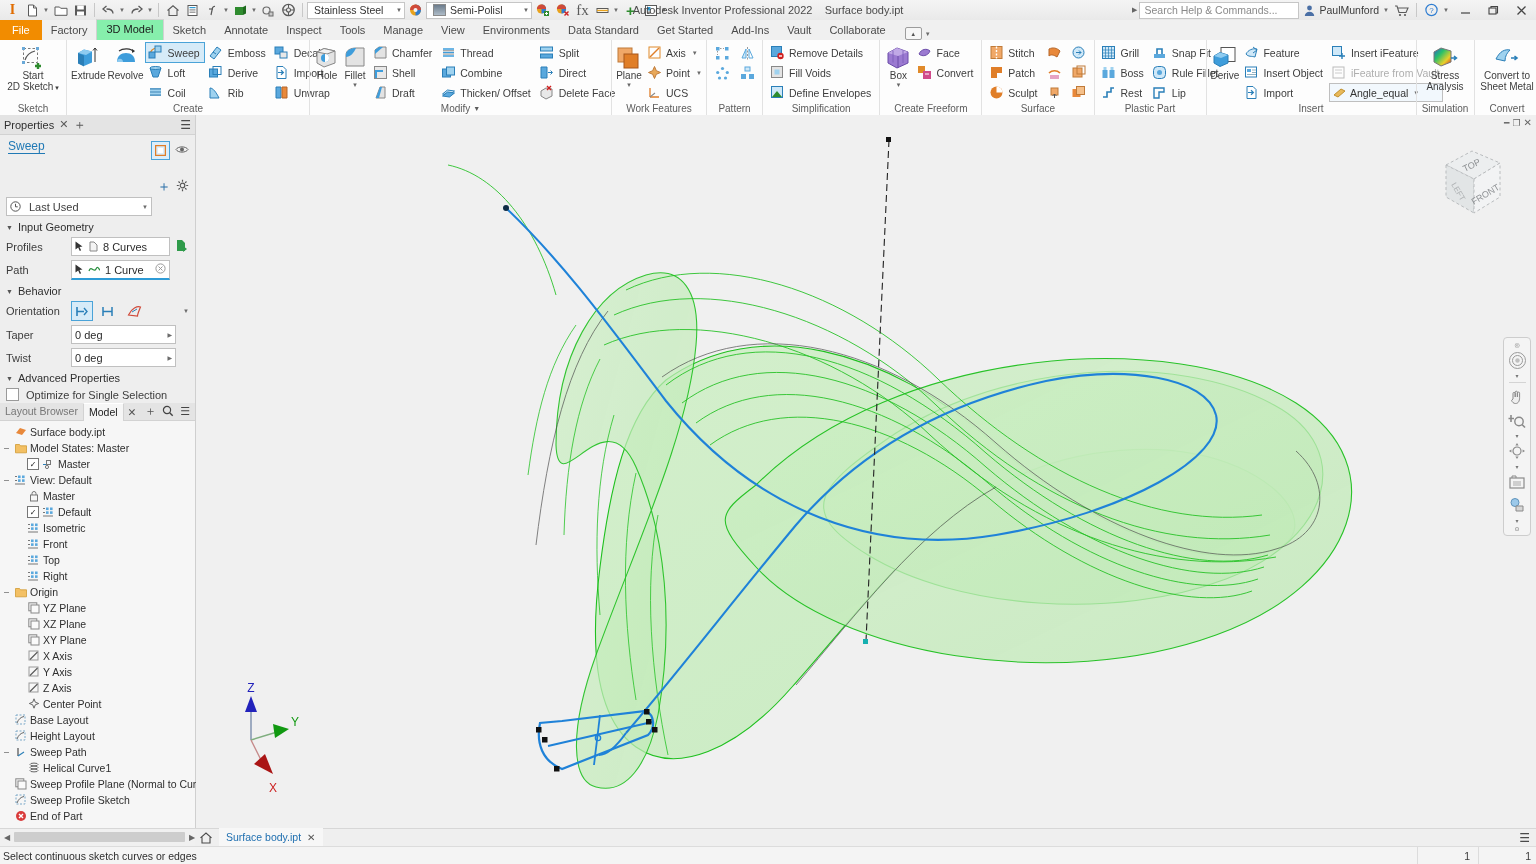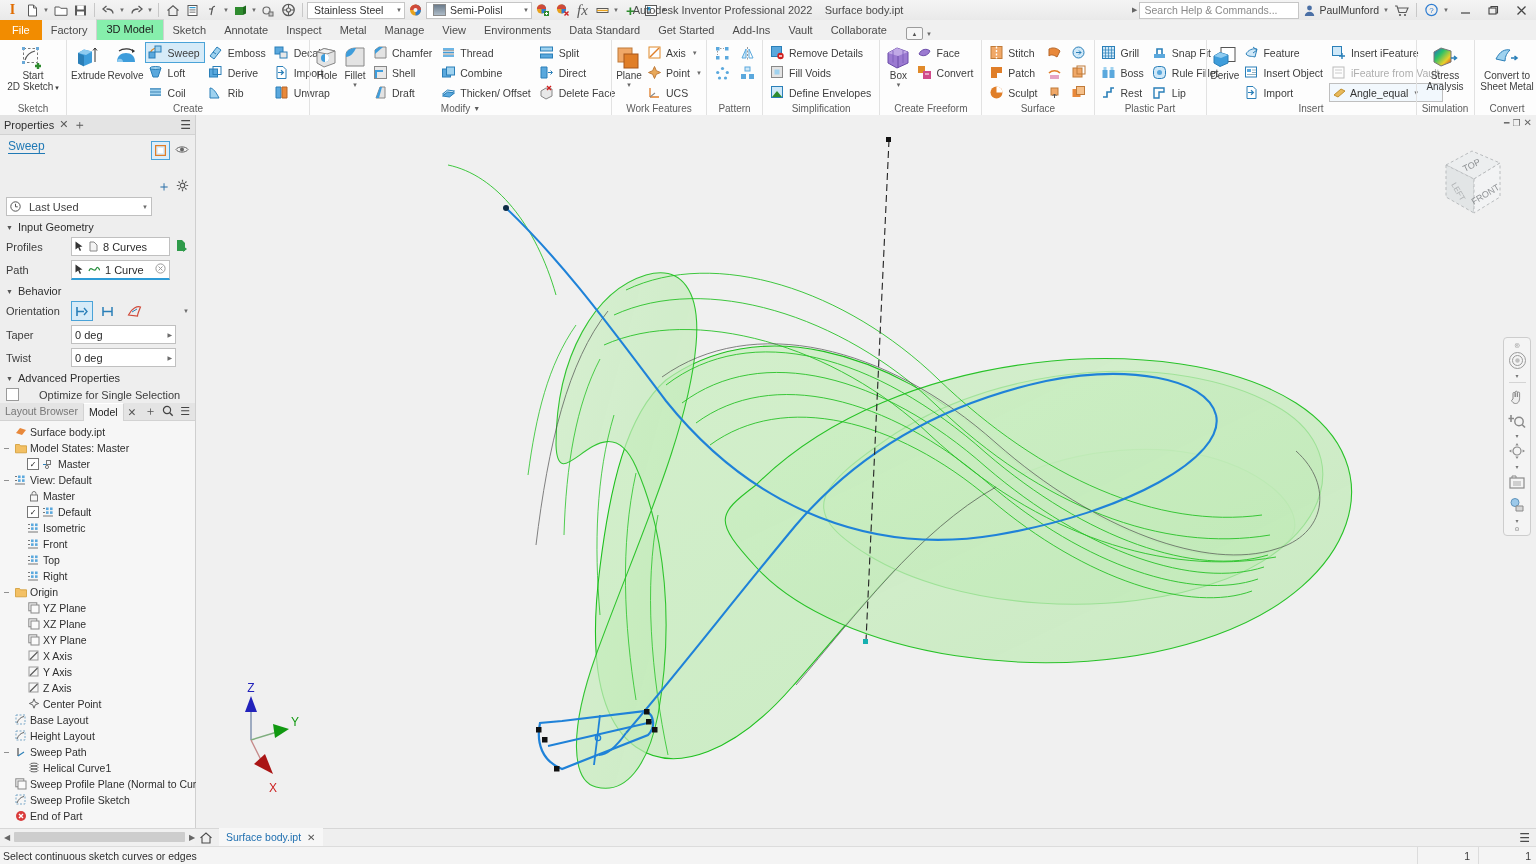--- a/index.html
+++ b/index.html
@@ -255,21 +255,21 @@
           </svg>
       </div>
       <div class="qbtn">
         <svg width="15" height="14" viewBox="0 0 15 14">
             <circle cx="6.5" cy="6" r="4.6" fill="#e8a21c"></circle>
             <path d="M6.5 1.4a4.6 4.6 0 010 9.2z" fill="#2f7dd1"></path>
             <path d="M1.9 6a4.6 4.6 0 019.2 0z" fill="#d04a3a"></path>
             <path d="M9.5 8.5l4 4M13.5 8.5l-4 4" stroke="#d02020" stroke-width="1.4"></path>
           </svg>
       </div>
-      <div class="qbtn" style="font-style:italic;font-family:'Liberation Serif',serif;font-size:15px;">fx</div>
+      <div class="qbtn" style="font-family:'Liberation Serif',serif;font-size:15px;">fx</div>
       <div class="qbtn">
         <svg width="15" height="13" viewBox="0 0 15 13">
             <rect x="2" y="4.5" width="11" height="4" fill="#fff" stroke="#5a5a5a"></rect>
             <path d="M2 6.5h11" stroke="#e8a21c" stroke-width="1.4"></path>
           </svg>
       </div>
       <div class="qcaret">▼</div>
       <div class="qbtn" style="color:#2e8b2e;font-size:15px;font-weight:bold;">+</div>
       <div class="qbtn">
         <svg width="14" height="13" viewBox="0 0 14 13">
@@ -334,21 +334,21 @@
     </div>
   </div>
 
   <div class="ribtabs">
     <div class="filetab">File</div>
     <div class="rtab">Factory</div>
     <div class="rtab active">3D Model</div>
     <div class="rtab">Sketch</div>
     <div class="rtab">Annotate</div>
     <div class="rtab">Inspect</div>
-    <div class="rtab">Metal</div>
+    <div class="rtab">Tools</div>
     <div class="rtab">Manage</div>
     <div class="rtab">View</div>
     <div class="rtab">Environments</div>
     <div class="rtab">Data Standard</div>
     <div class="rtab">Get Started</div>
     <div class="rtab">Add-Ins</div>
     <div class="rtab">Vault</div>
     <div class="rtab">Collaborate</div>
     <div class="tabxtra">
       <div class="minipill">▲</div>
@@ -1148,21 +1148,21 @@
         <span style="flex:1;">0 deg</span>
         <span class="caretsm">▶</span>
       </div>
       <span style="width:8px;"></span>
     </div>
 
     <div class="sect">
       <span class="tri">▼</span>
       <span>Advanced Properties</span>
     </div>
-    <div class="prow" style="gap:20px;">
+    <div class="prow" style="gap:7px;">
       <span class="cbx"></span>
       <span>Optimize for Single Selection</span>
     </div>
 
     <div class="okrow">
       <div class="btn primary">OK</div>
       <div class="btn">Cancel</div>
       <span style="margin-left:auto;color:#2e9b4a;font-size:17px;font-weight:bold;line-height:14px;">＋</span>
     </div>
   </div>

